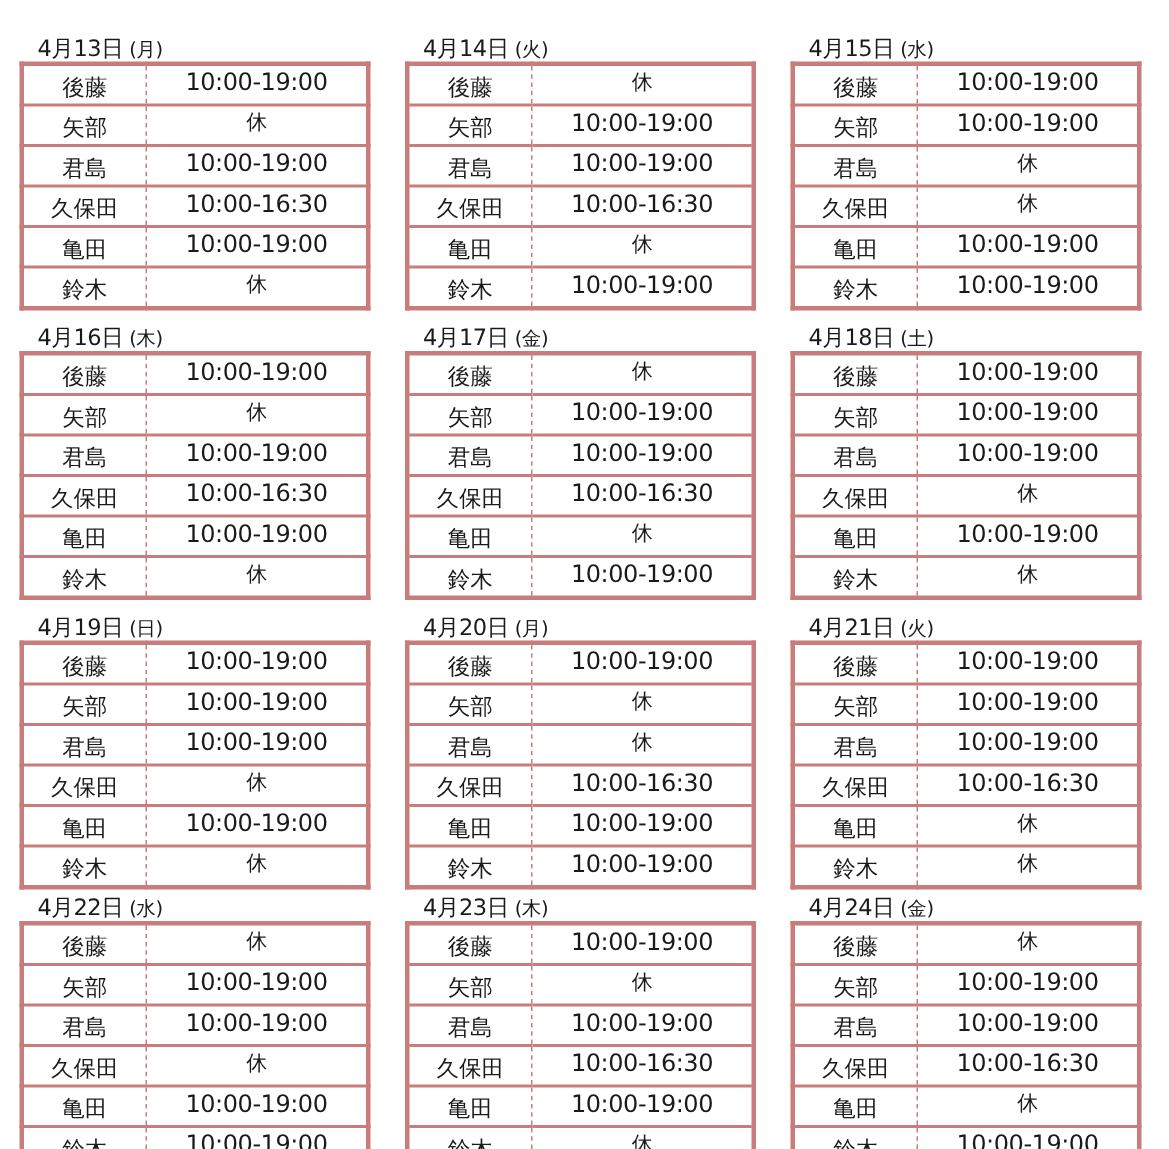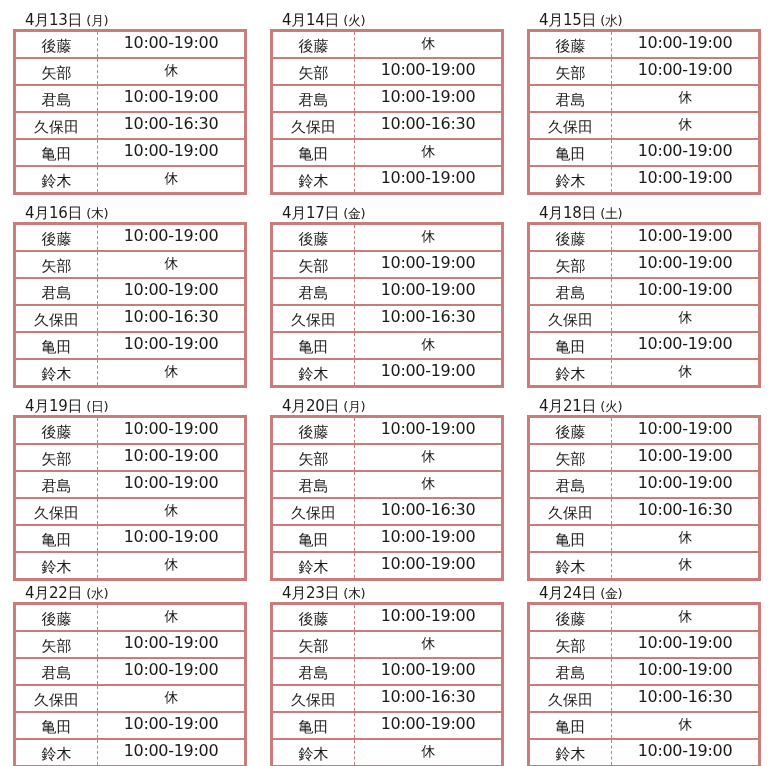--- a/index.html
+++ b/index.html
@@ -11,21 +11,21 @@
     width: 779px;
     height: 766px;
     position: relative;
     overflow: hidden;
     font-family: "DejaVu Sans", "Liberation Sans", sans-serif;
     color: #1a1a1a;
   }
   .grid {
     position: absolute;
     left: 0;
-    top: 0;
+    top: 12px;
     width: 779px;
     height: 561px;
   }
   .day-block {
     position: absolute;
     width: 234px;
   }
   .day-title {
     position: absolute;
     left: 12px;

